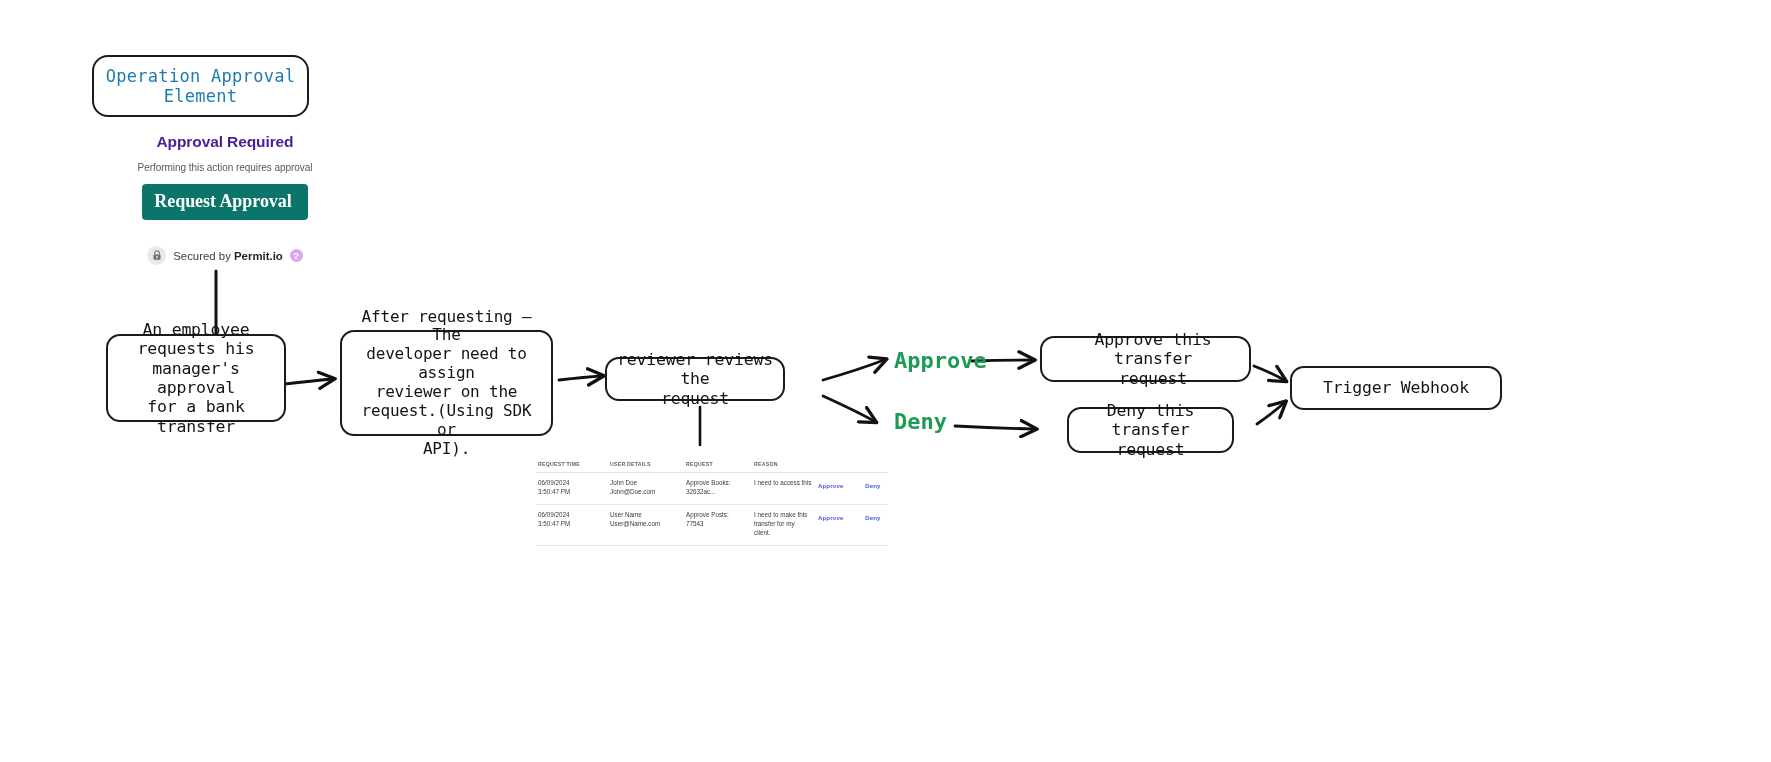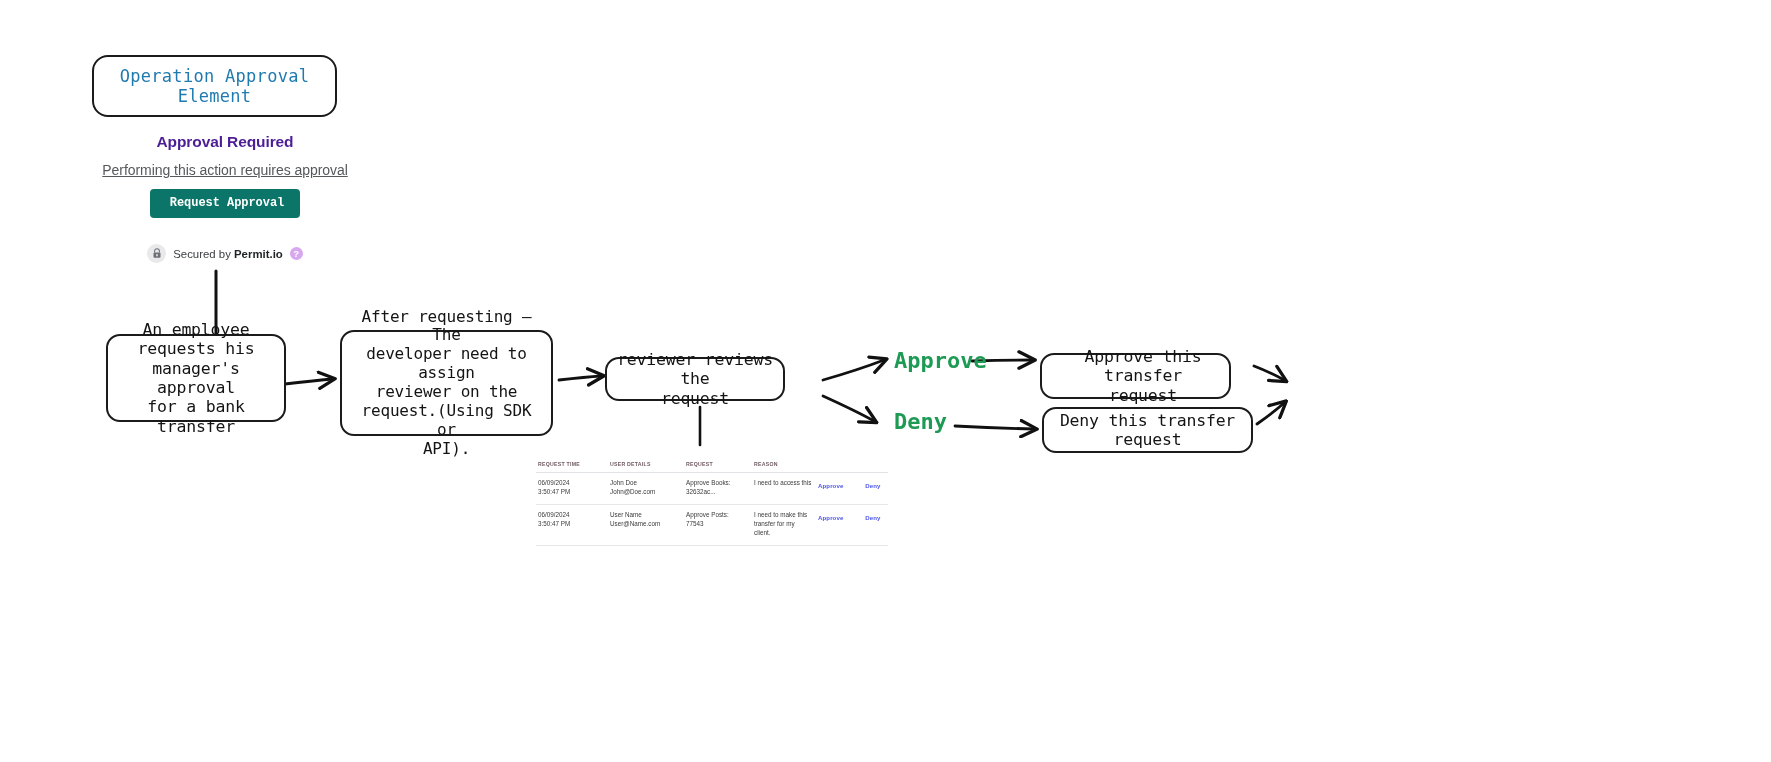--- a/index.html
+++ b/index.html
@@ -70,38 +70,37 @@
     text-align: center;
   }
   #approval-title {
     font-size: 15.5px;
     font-weight: bold;
     color: #4c1d95;
     letter-spacing: -0.1px;
     margin: 0 0 11px 0;
   }
   #approval-sub {
-    font-size: 14px;
+    font-size: 10px;
     color: #55595c;
     margin: 0 0 11px 0;
     letter-spacing: -0.05px;
-    text-decoration: underline;
   }
   #request-approval-button {
     display: inline-block;
     background: #0b7569;
     color: #ffffff;
-    font-size: 12px;
+    font-size: 18px;
     font-weight: bold;
     letter-spacing: -0.05px;
     border: none;
     border-radius: 4px;
-    padding: 7px 16px 8px 20px;
+    padding: 7px 16px 8px 12px;
     cursor: pointer;
-    font-family: Liberation Mono, monospace;
+    font-family: Liberation Serif, serif;
   }
   #secured-row {
     margin-top: 26px;
     display: flex;
     align-items: center;
     justify-content: center;
     gap: 7px;
     font-size: 11.4px;
     color: #3b4043;
   }
@@ -216,21 +215,21 @@
 
     <path d="M955 426 Q996 428 1034 429" fill="none" stroke="#111111" stroke-width="2.8" stroke-linecap="round" marker-end="url(#arrowhead)"></path>
 
     <path d="M1254 366 Q1272 373 1284 380" fill="none" stroke="#111111" stroke-width="2.8" stroke-linecap="round" marker-end="url(#arrowhead)"></path>
 
     <path d="M1257 424 Q1274 412 1284 403" fill="none" stroke="#111111" stroke-width="2.8" stroke-linecap="round" marker-end="url(#arrowhead)"></path>
 
     <path d="M700 407 L700 445" fill="none" stroke="#111111" stroke-width="2.6" stroke-linecap="round"></path>
   </svg>
 
-  <div class="node tag" id="top-tag" style="left:92px; top:55px; width:245px; height:62px;">Operation Approval Element</div>
+  <div class="node tag" id="top-tag" style="left:92px; top:55px; width:217px; height:62px;">Operation Approval Element</div>
 
   <div id="approval-card">
     <div id="approval-title">Approval Required</div>
     <div id="approval-sub">Performing this action requires approval</div>
     <button id="request-approval-button">Request Approval</button>
 
     <div id="secured-row">
       <span id="lock-badge">
         <svg width="10" height="11" viewBox="0 0 10 11" xmlns="http://www.w3.org/2000/svg">
           <path d="M2.6 4.6 V3.1 a2.4 2.4 0 0 1 4.8 0 V4.6" fill="none" stroke="#6c6f75" stroke-width="1.05"></path>
@@ -251,26 +250,27 @@
 API).</div>
 
   <div class="node" style="left:106px; top:334px; width:180px; height:88px;">An employee
 requests his
 manager's approval
 for a bank transfer</div>
 
   <div class="node" style="left:605px; top:357px; width:180px; height:44px;">reviewer reviews the
 request</div>
 
-  <div class="node" style="left:1040px; top:353px; width:191px; height:46px;padding-left:24px;">Approve this transfer
+  <div class="node" style="left:1040px; top:336px; width:211px; height:46px;padding-left:24px;">Approve this transfer
 request</div>
 
-  <div class="node" style="left:1042px; top:407px; width:211px; height:46px;">Deny this transfer
+  <div class="node" style="left:1067px; top:407px; width:167px; height:46px;">Deny this transfer
 request</div>
 
+  <div class="node" style="left:1290px; top:366px; width:212px; height:44px;">Trigger Webhook</div>
 
   <div class="branch-label" style="left:894px; top:348px;">Approve</div>
 
   <div class="branch-label" style="left:894px; top:409px;">Deny</div>
 
   <table id="approval-table">
     <thead>
       <tr>
         <th class="col-time">REQUEST TIME</th>
         <th class="col-user">USER DETAILS</th>

